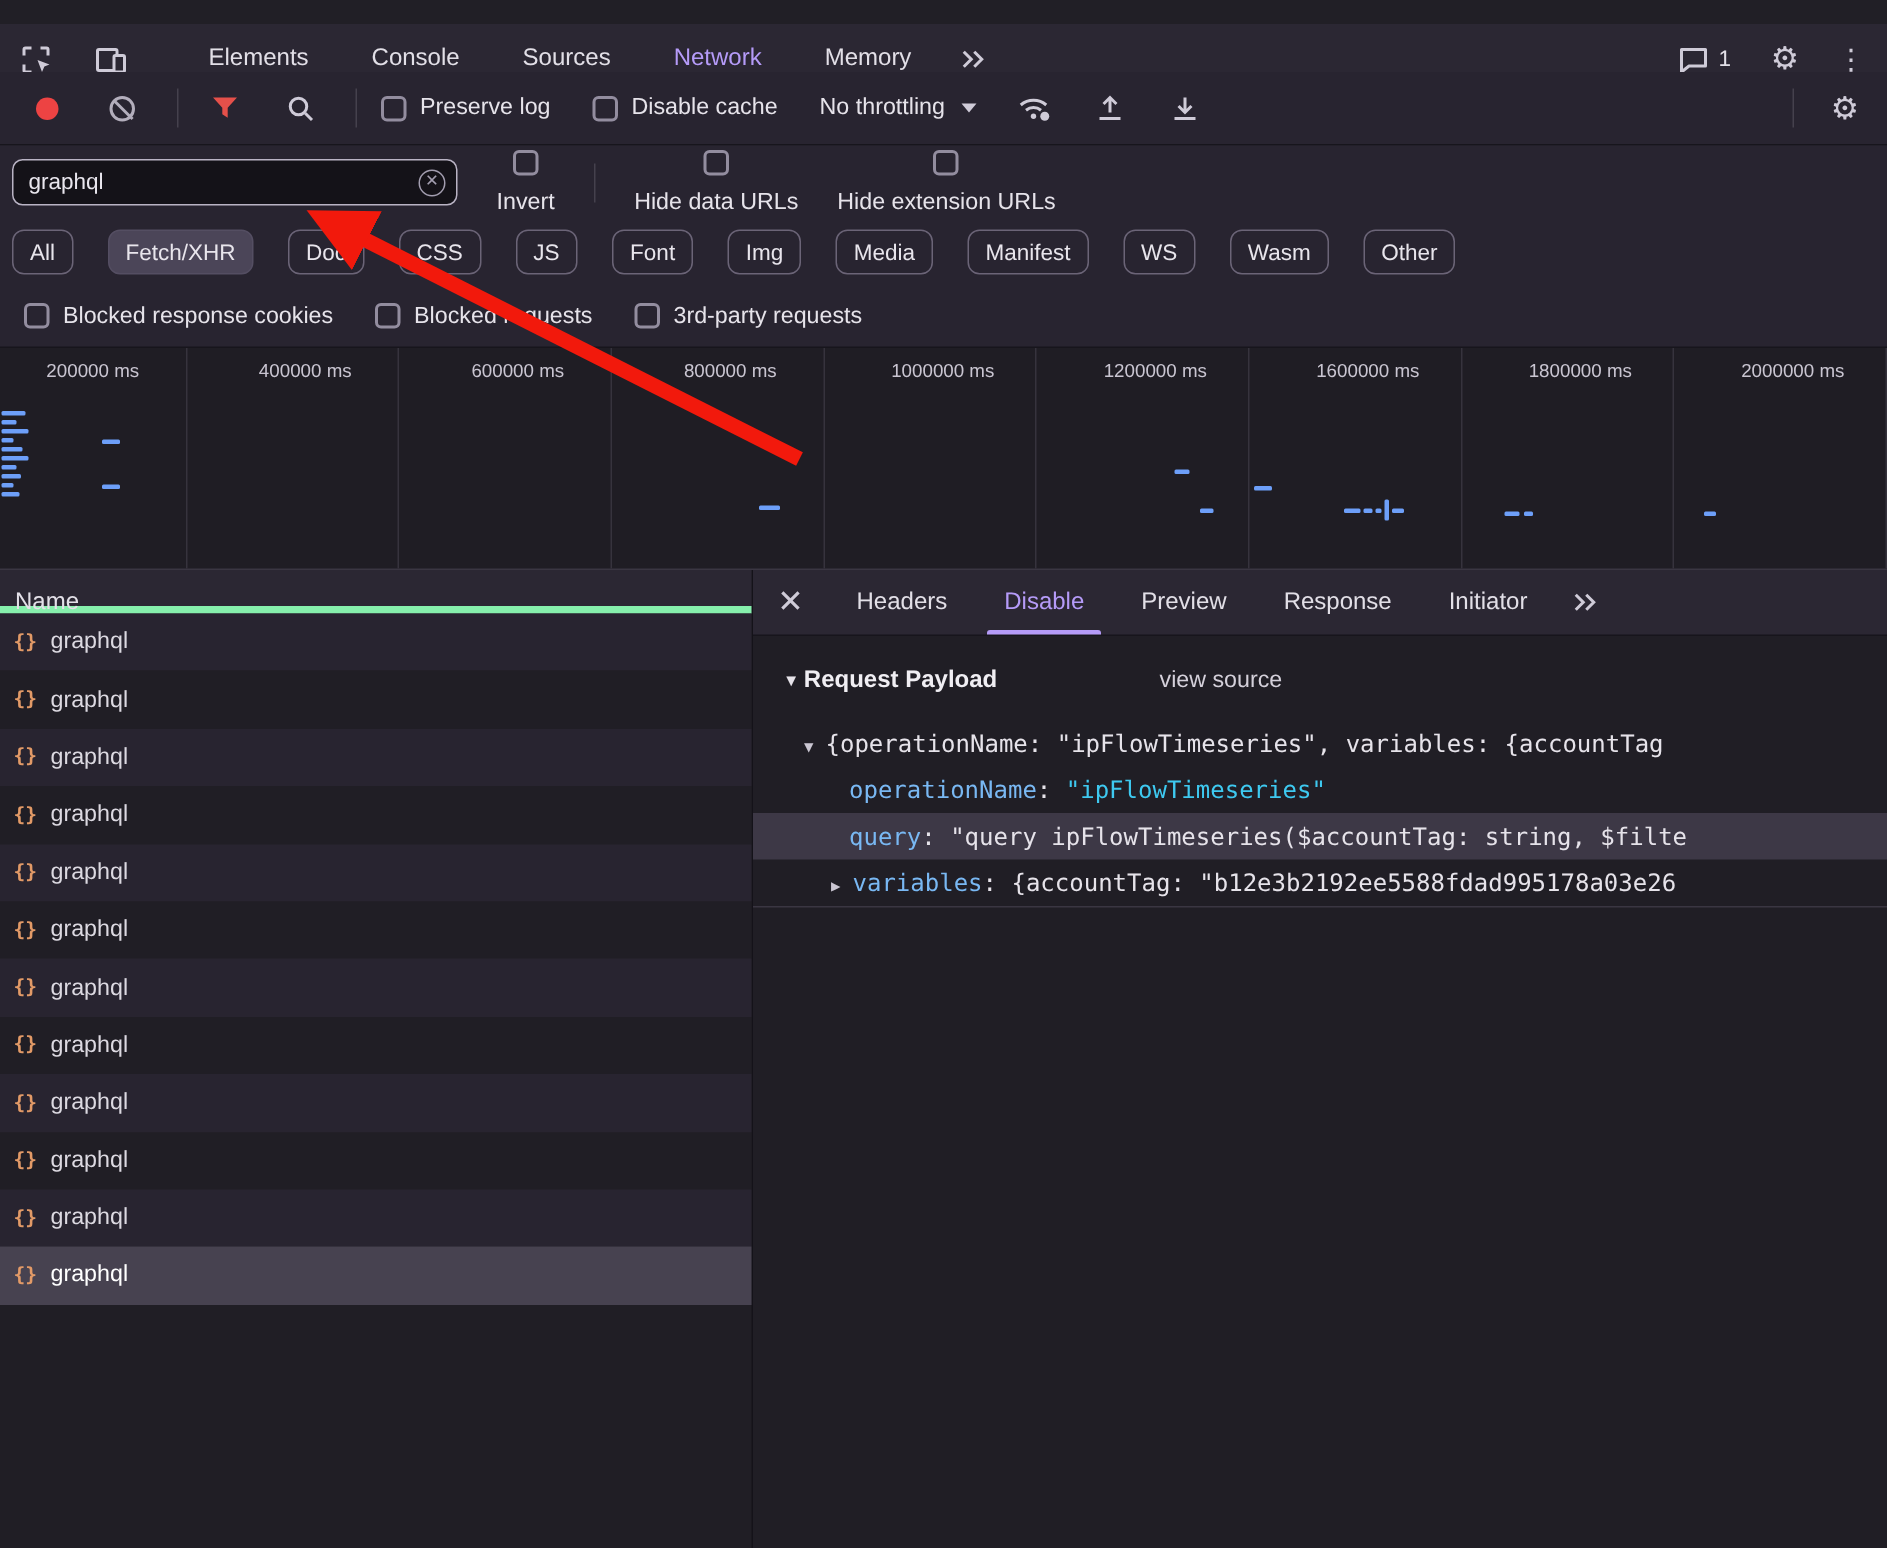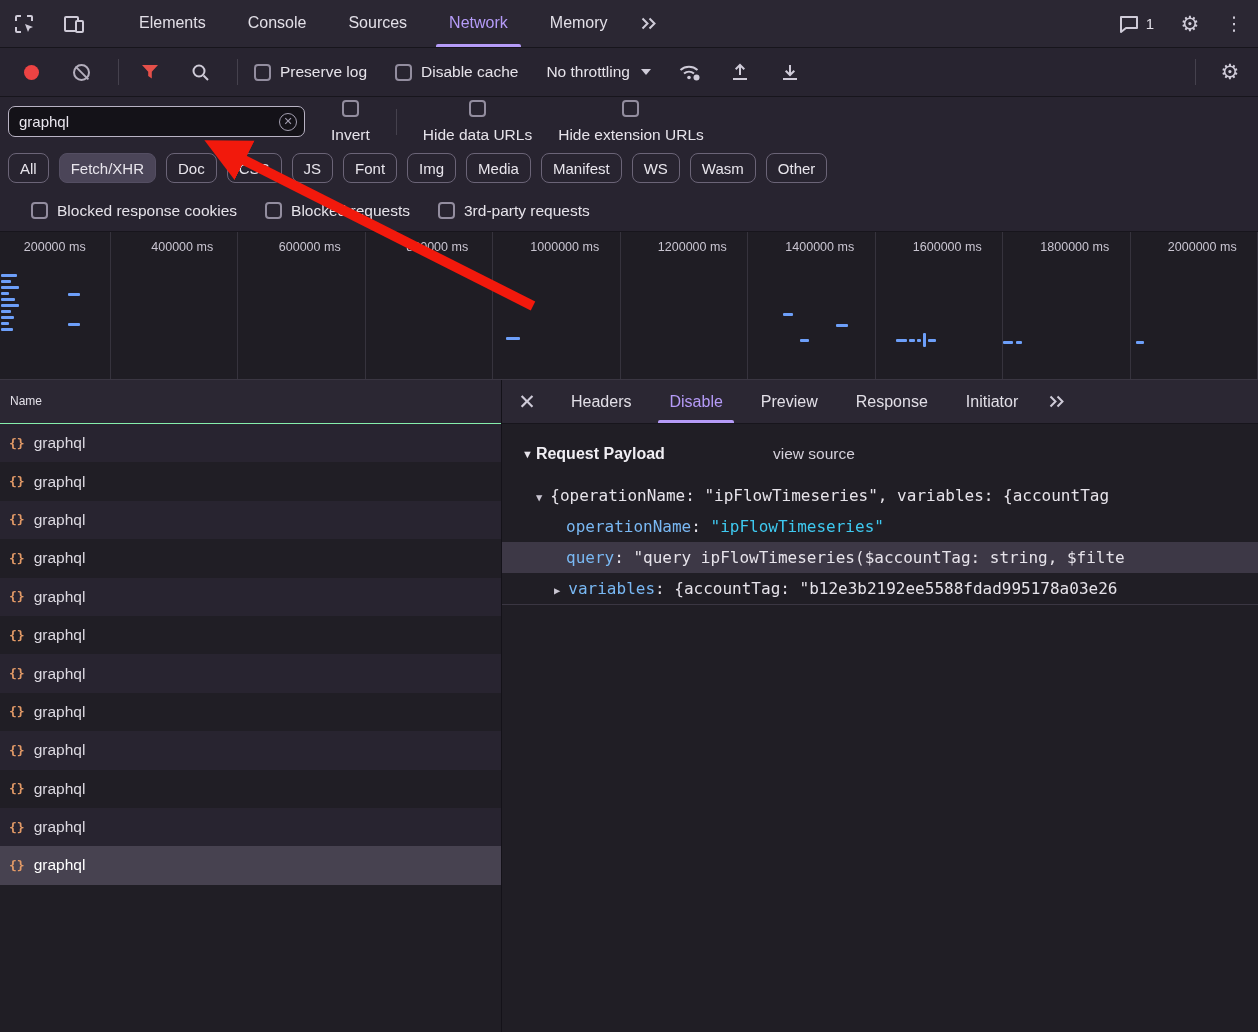--- a/index.html
+++ b/index.html
@@ -6,21 +6,21 @@
   html,body { width:1258px; height:1032px; }
   body {
     background:#211f26;
     font-family:"Liberation Sans", sans-serif;
     color:#e6e3ea;
     overflow:hidden;
     position:relative;
   }
   
   .topbar {
-    position:absolute; top:0; left:0; width:100%; height:48px;
+    position:absolute; top:16px; left:0; width:100%; height:48px;
     background:#2b2733; border-bottom:1px solid #17151c;
     display:flex; align-items:center;
   }
   .icon-btn { display:flex; align-items:center; justify-content:center;
     width:36px; height:36px; color:#cfcbd8; font-size:20px; cursor:pointer; }
   .tabs { display:flex; height:100%; margin-left:26px; }
   .tab { padding:0 21px; line-height:46px; font-size:16px; color:#e2dfe7;
     position:relative; white-space:nowrap; cursor:pointer; }
   .tab.selected { color:var(--accent); }
   .tab.selected::after { content:""; position:absolute; left:8px; right:8px; bottom:0;
@@ -62,43 +62,43 @@
     border-radius:7px; color:#e9e6ee; font-size:15px; padding:0 32px 0 10px;
     outline:none; font-family:"Liberation Sans", sans-serif;
   }
   .clearx { position:absolute; right:8px; top:6.5px; width:18px; height:18px;
     border:1.5px solid #a39eb0; border-radius:50%; color:#a39eb0;
     font-size:11px; line-height:15px; text-align:center; cursor:pointer; }
   .filterrow .cb { margin-left:26px; margin-right:0;flex-direction:column; }
   .filterrow .vdiv { margin:0 0 0 26px; }
   
   .chipsrow { position:absolute; top:146px; left:0; width:100%; height:44px;
-    background:#282430; display:flex; align-items:center; gap:10px; padding-left:8px; }
+    background:#282430; display:flex; align-items:center; gap:23px; padding-left:8px; }
   .chip { height:30px; display:inline-flex; align-items:center; padding:0 11px;
     border:1px solid #6b6477; border-radius:8px; font-size:15px;
     color:#e8e5ec; cursor:pointer; white-space:nowrap; }
   .chip.selected { background:#4b4558; border-color:#544e62; }
   
   .extrarow { position:absolute; top:190px; left:0; width:100%; height:42px;
-    background:#282430; display:flex; align-items:center; padding-left:31px;
+    background:#282430; display:flex; align-items:center; padding-left:16px;
     border-bottom:1px solid #17151c; }
   
   .timeline { position:absolute; top:232px; left:0; width:100%; height:148px;
     background:#1f1d24; border-bottom:1px solid #3a3642; }
   .tcells { display:flex; height:100%;gap:17px; }
   .tcell { flex:1; border-right:1px solid #36333d; font-size:12.5px; color:#c9c5d1;
     text-align:center; padding-top:8px; overflow:hidden; white-space:nowrap; }
   .tbars { position:absolute; inset:0; }
   .tbar { position:absolute; height:3px; border-radius:1px; background:var(--bar); }
   
   .main { position:absolute; top:380px; left:0; right:0; bottom:0; display:flex; }
   .left { width:502px; flex:0 0 502px; border-right:1px solid #141219;
     background:#201e25; display:flex; flex-direction:column; }
-  .left-header { height:44px; background:#2b2733; border-bottom:1px solid #86efac;
-    font-size:12px; color:#e3e0e8; line-height:43px; padding-left:10px; }
+  .left-header { height:29px; background:#2b2733; border-bottom:5px solid #86efac;
+    font-size:16px; color:#e3e0e8; line-height:43px; padding-left:10px; }
   .req-row { height:38.4px; display:flex; align-items:center; gap:9px;
     padding-left:9px; font-size:15.5px; color:#dcd9e1; cursor:pointer; }
   .req-row.odd { background:#282430; }
   .req-row.even { background:#201e25; }
   .req-row.selected { background:#474250; color:#ffffff; }
   .braces { font-family:"DejaVu Sans Mono", monospace; font-size:13px;
     font-weight:bold; color:#e29a67; }
   .right { flex:1; min-width:0; background:#201e25; display:flex; flex-direction:column; }
   .detail-tabbar { height:44px; background:#2b2733; border-bottom:1px solid #17151c;
     display:flex; align-items:center; }
@@ -269,21 +269,20 @@
   </div>
 
 <div class="timeline">
   <div class="tcells" id="timeline-cells">
       <div class="tcell">200000 ms</div>
       <div class="tcell">400000 ms</div>
       <div class="tcell">600000 ms</div>
       <div class="tcell">800000 ms</div>
       <div class="tcell">1000000 ms</div>
       <div class="tcell">1200000 ms</div>
-      <div class="tcell">1400000 ms</div>
       <div class="tcell">1600000 ms</div>
       <div class="tcell">1800000 ms</div>
       <div class="tcell">2000000 ms</div>
     </div>
   <div class="tbars" id="timeline-bars">
       <div class="tbar" style="left: 1px; top: 42px; width: 16px;"></div>
       <div class="tbar" style="left: 1px; top: 48px; width: 10px;"></div>
       <div class="tbar" style="left: 1px; top: 54px; width: 18px;"></div>
       <div class="tbar" style="left: 1px; top: 60px; width: 8px;"></div>
       <div class="tbar" style="left: 1px; top: 66px; width: 14px;"></div>

